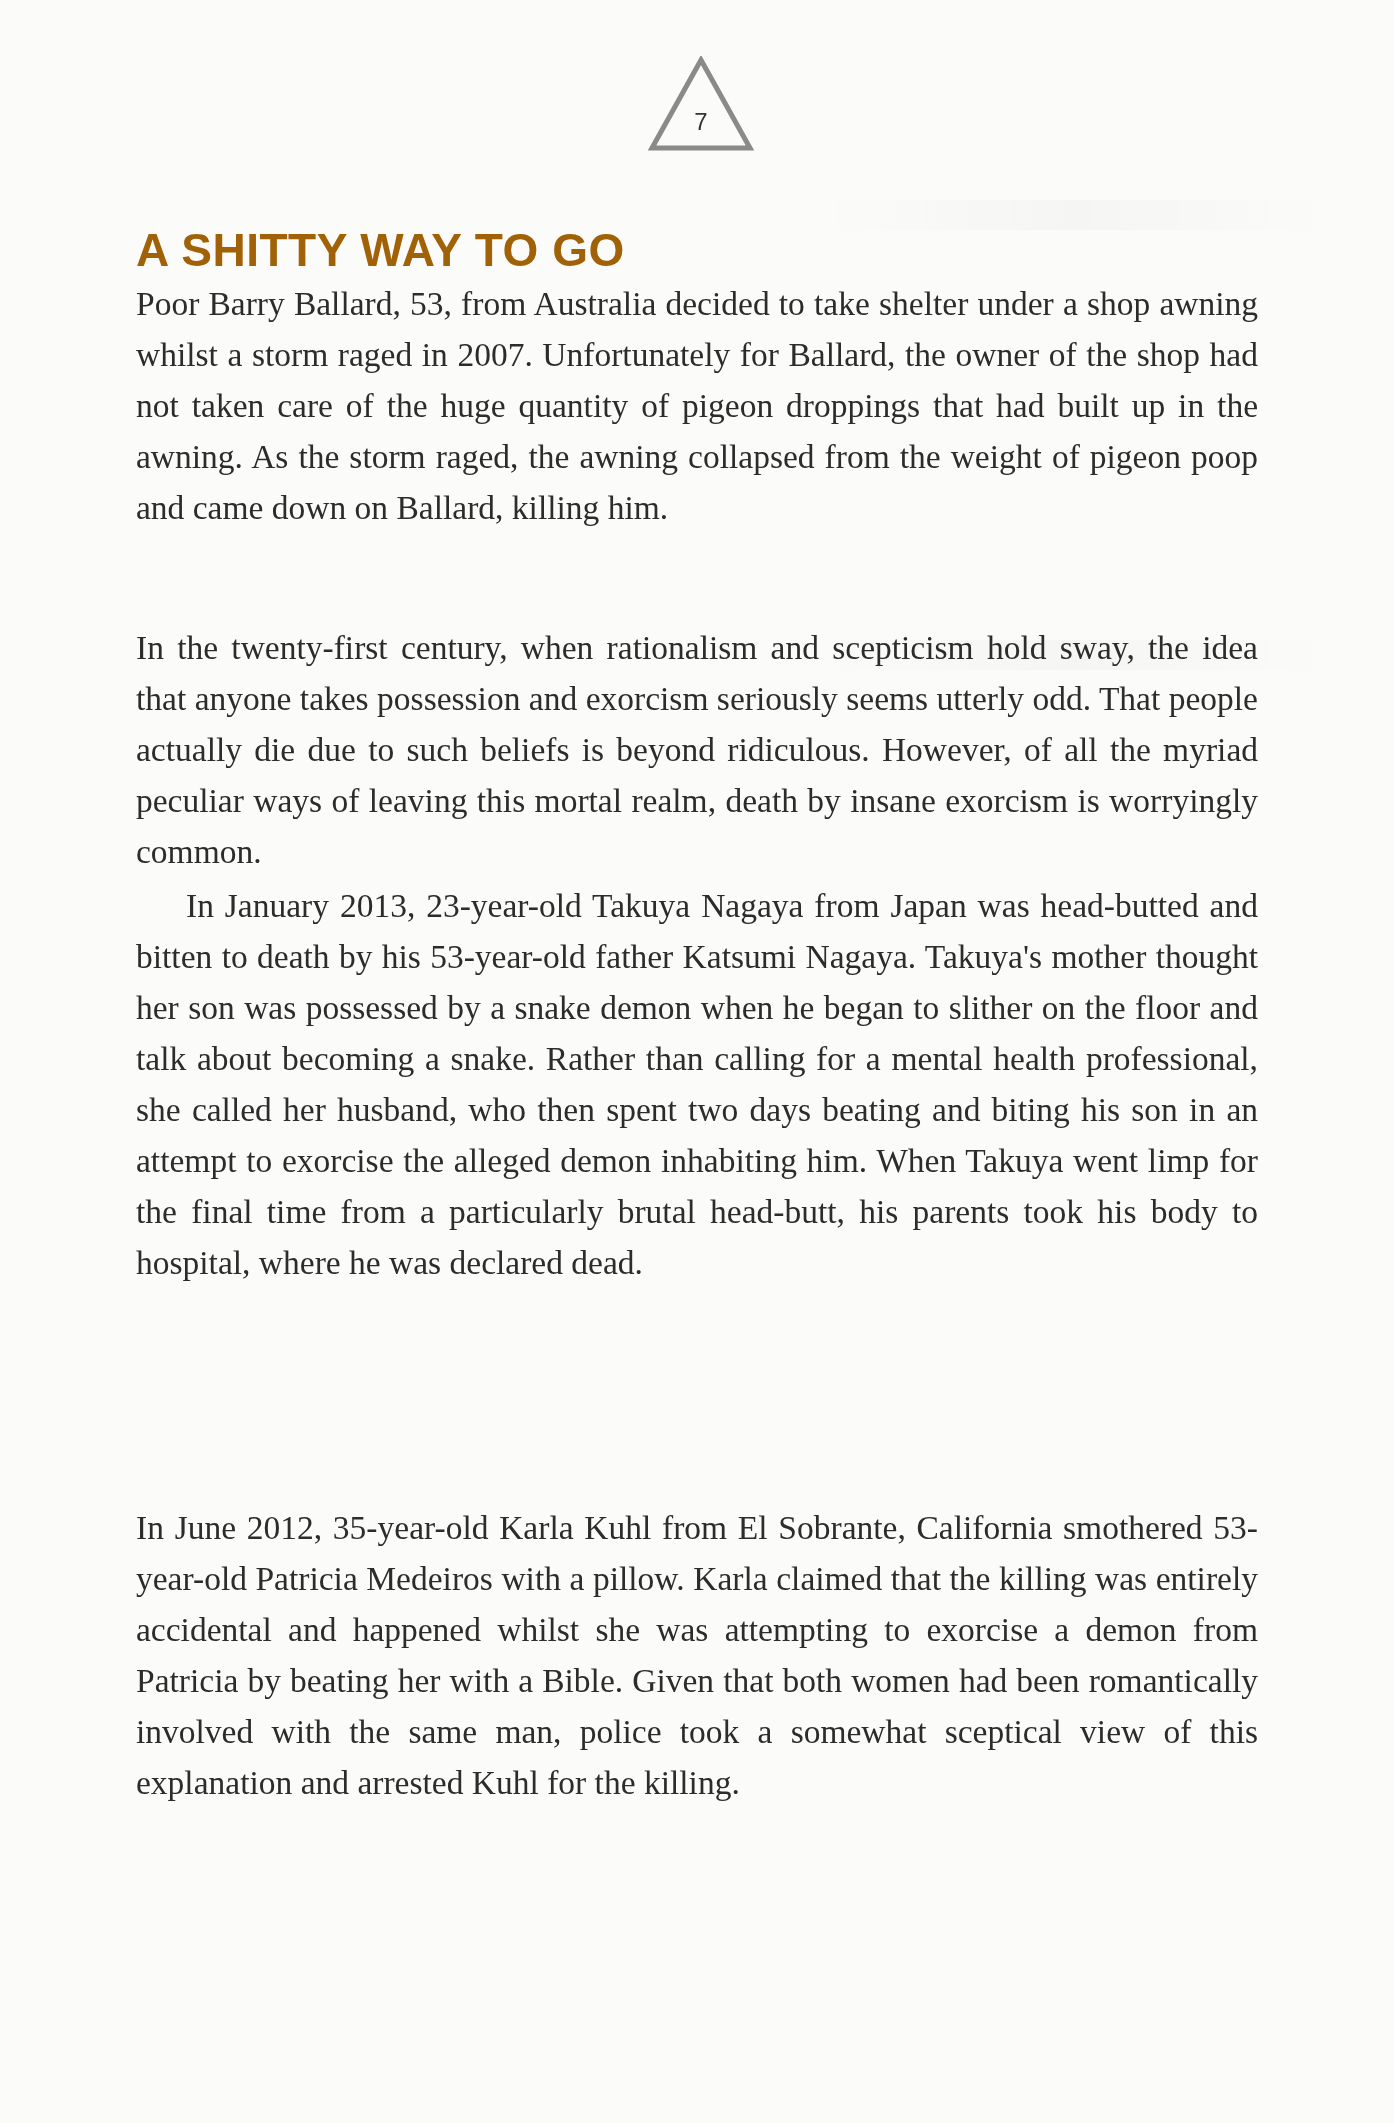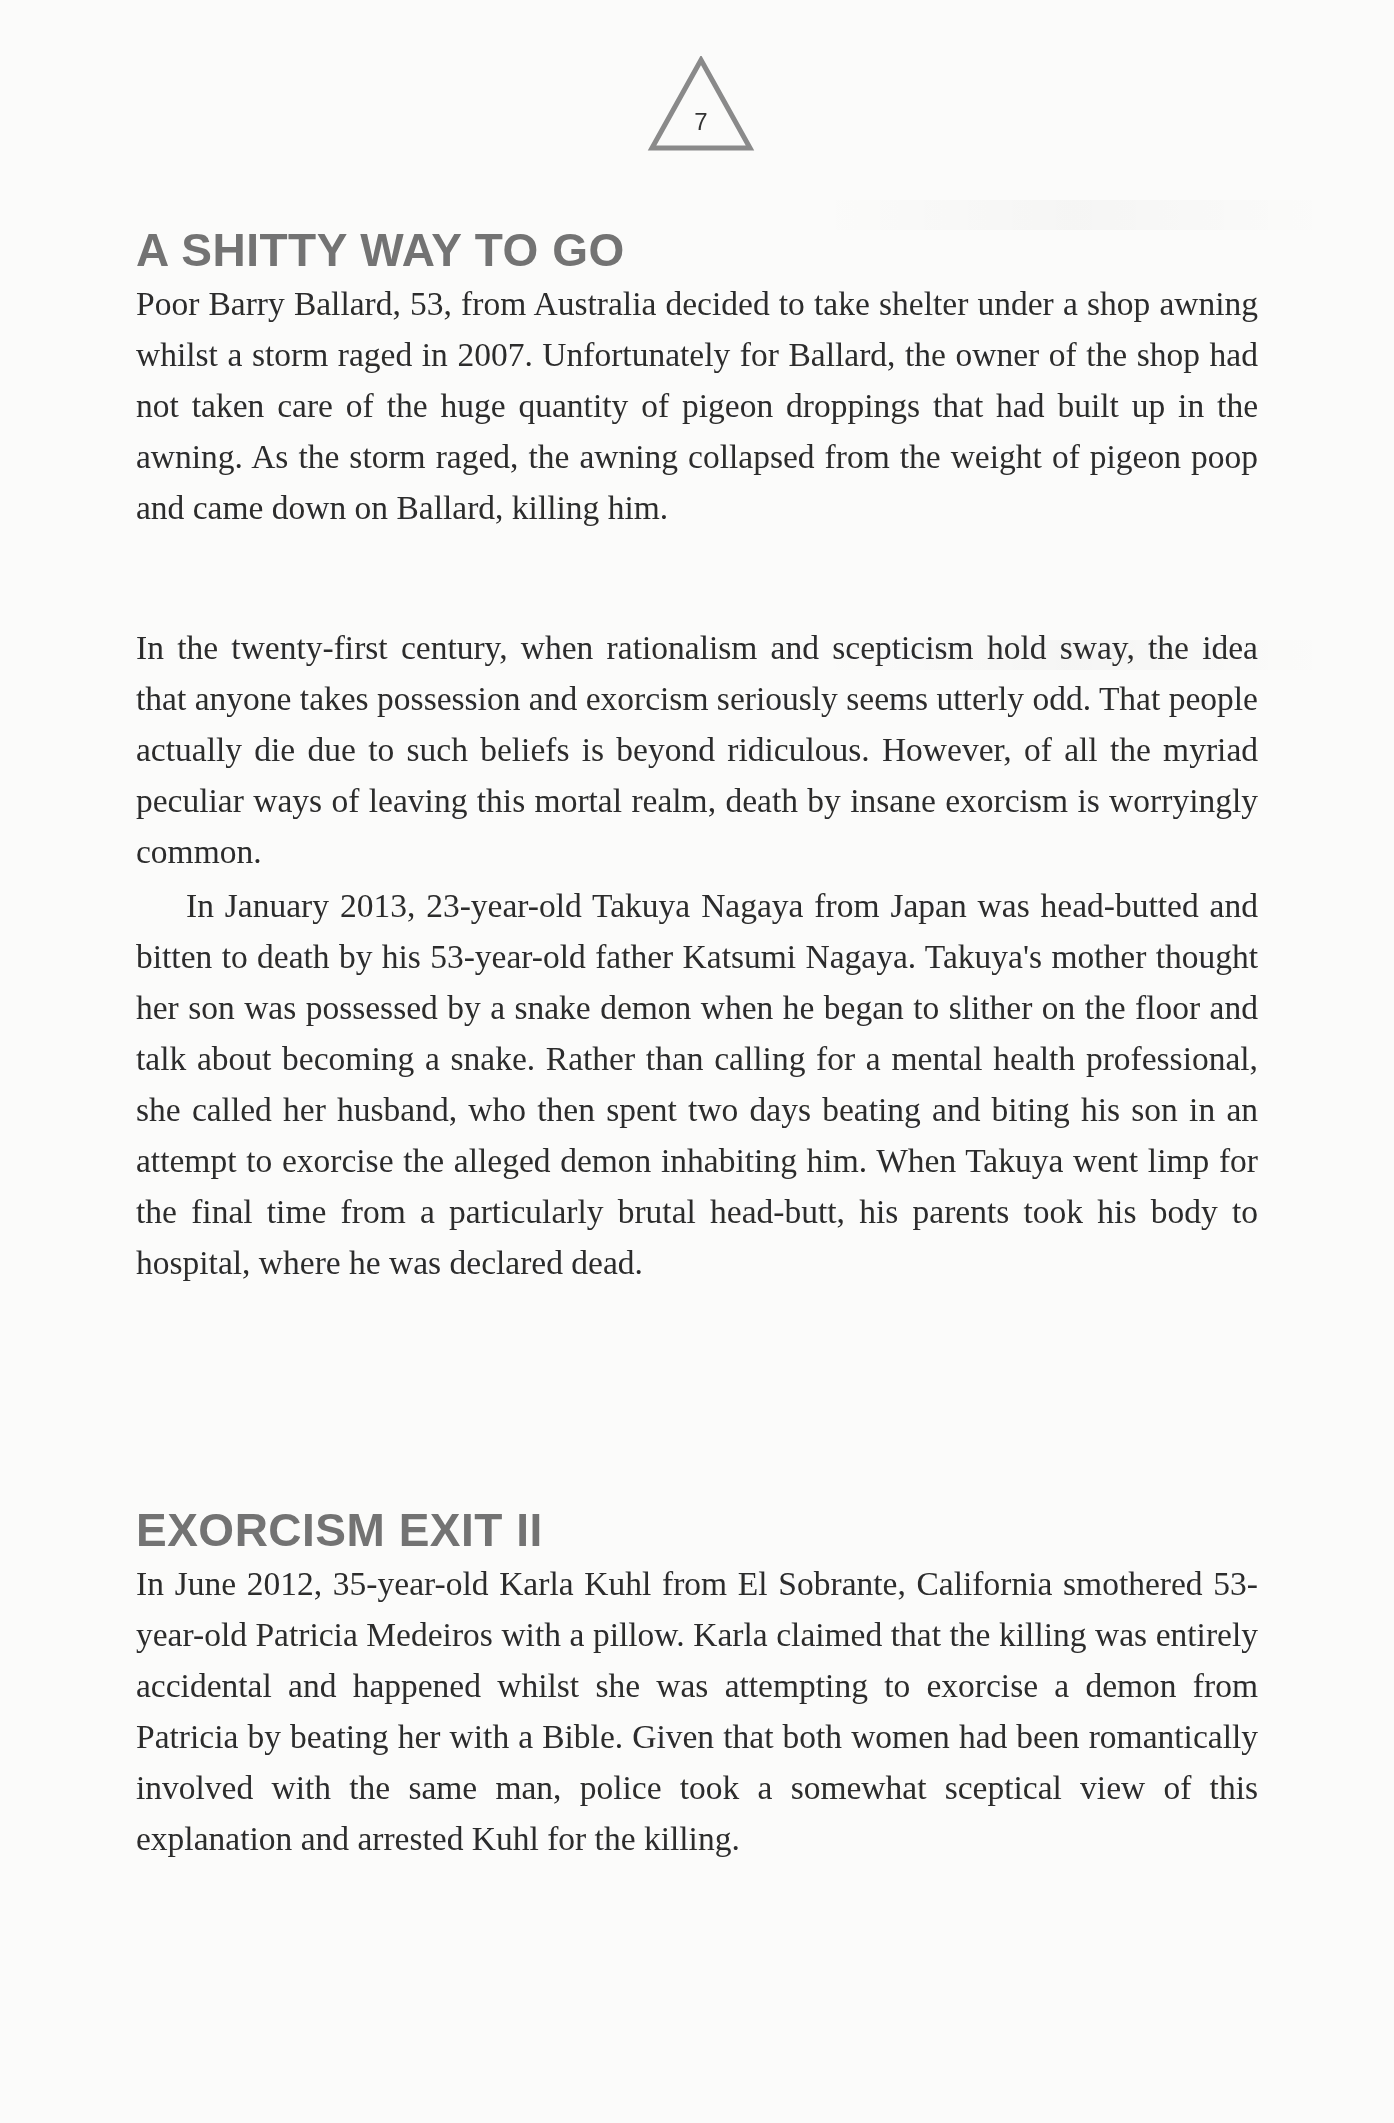--- a/index.html
+++ b/index.html
@@ -39,21 +39,21 @@
   }
   .content {
     position: absolute;
     left: 136px;
     width: 1122px;
   }
   .heading {
     font-family: "Liberation Sans", sans-serif;
     font-weight: bold;
     font-size: 46px;
-    color: #737373;
+    color: #a16207;
     letter-spacing: 0.5px;
     margin: 0;
     line-height: 56px;
     white-space: nowrap;
   }
   .para {
     font-family: "Liberation Serif", serif;
     font-size: 33.5px;
     line-height: 51px;
     color: #2c2c2c;
@@ -93,17 +93,16 @@
     <h2 class="heading">A SHITTY WAY TO GO</h2>
     <p class="para">Poor Barry Ballard, 53, from Australia decided to take shelter under a shop awning whilst a storm raged in 2007. Unfortunately for Ballard, the owner of the shop had not taken care of the huge quantity of pigeon droppings that had built up in the awning. As the storm raged, the awning collapsed from the weight of pigeon poop and came down on Ballard, killing him.</p>
   </section>
 
   <section class="content section-2">
     <p class="para">In the twenty-first century, when rationalism and scepticism hold sway, the idea that anyone takes possession and exorcism seriously seems utterly odd. That people actually die due to such beliefs is beyond ridiculous. However, of all the myriad peculiar ways of leaving this mortal realm, death by insane exorcism is worryingly common.</p>
     <p class="para indent">In January 2013, 23-year-old Takuya Nagaya from Japan was head-butted and bitten to death by his 53-year-old father Katsumi Nagaya. Takuya's mother thought her son was possessed by a snake demon when he began to slither on the floor and talk about becoming a snake. Rather than calling for a mental health professional, she called her husband, who then spent two days beating and biting his son in an attempt to exorcise the alleged demon inhabiting him. When Takuya went limp for the final time from a particularly brutal head-butt, his parents took his body to hospital, where he was declared dead.</p>
   </section>
 
   <section class="content section-3">
-    <h2 class="heading">EXORCISM EXIT II</h2>
     <p class="para">In June 2012, 35-year-old Karla Kuhl from El Sobrante, California smothered 53-year-old Patricia Medeiros with a pillow. Karla claimed that the killing was entirely accidental and happened whilst she was attempting to exorcise a demon from Patricia by beating her with a Bible. Given that both women had been romantically involved with the same man, police took a somewhat sceptical view of this explanation and arrested Kuhl for the killing.</p>
   </section>
 
 </div>
 
 </body></html>

